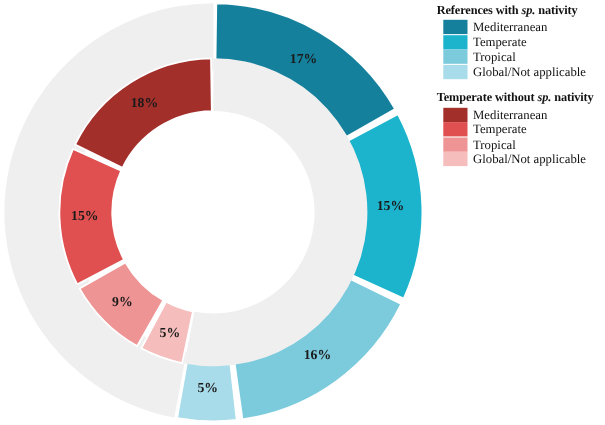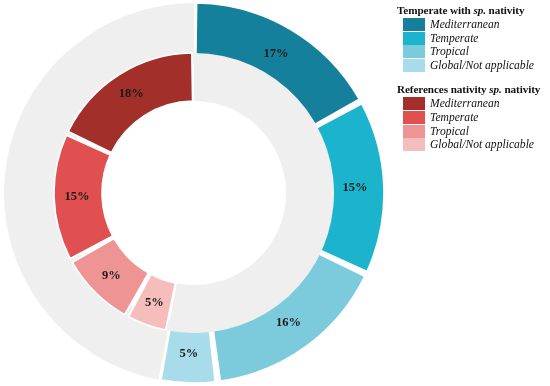--- a/index.html
+++ b/index.html
@@ -42,22 +42,22 @@
     color:#111;
     letter-spacing:-0.1px;
     white-space:nowrap;
     margin-bottom:2px;
     padding-left:1px;
   }
   .legend-title .ital{font-style:italic;font-weight:bold;}
   .legend-rows{display:block;}
   .legend-row{
     display:flex;
+    align-items:center;
     height:13.6px;
-    font-style:italic;
   }
   .legend-swatch{
     width:22px;height:13px;
     flex:0 0 22px;
     margin-right:5px;
     margin-left:7px;
   }
   .legend-label{
     font-family:"Liberation Serif", serif;
     font-size:11.6px;
@@ -99,21 +99,21 @@
           <text x="111.3" y="275.7" class="slice-label">9%</text>
           <text x="154.4" y="303.1" class="slice-label">5%</text>
         </g>
     </svg>
   </div>
 
   <div id="legend">
 
     <div class="legend-block">
       <div class="legend-title">
-        <span>Temperate with </span><span class="ital">sp.</span><span> nativity</span>
+        <span>References with </span><span class="ital">sp.</span><span> nativity</span>
       </div>
       <div class="legend-rows">
         <div class="legend-row">
           <span class="legend-swatch" style="background:#15809c"></span>
           <span class="legend-label">Mediterranean</span>
         </div>
         <div class="legend-row">
           <span class="legend-swatch" style="background:#1cb4cd"></span>
           <span class="legend-label">Temperate</span>
         </div>
@@ -123,21 +123,21 @@
         </div>
         <div class="legend-row">
           <span class="legend-swatch" style="background:#a9dcea"></span>
           <span class="legend-label">Global/Not applicable</span>
         </div>
       </div>
     </div>
 
     <div class="legend-block">
       <div class="legend-title">
-        <span>References nativity </span><span class="ital">sp.</span><span> nativity</span>
+        <span>Temperate without </span><span class="ital">sp.</span><span> nativity</span>
       </div>
       <div class="legend-rows">
         <div class="legend-row">
           <span class="legend-swatch" style="background:#a32f2b"></span>
           <span class="legend-label">Mediterranean</span>
         </div>
         <div class="legend-row">
           <span class="legend-swatch" style="background:#e05050"></span>
           <span class="legend-label">Temperate</span>
         </div>

